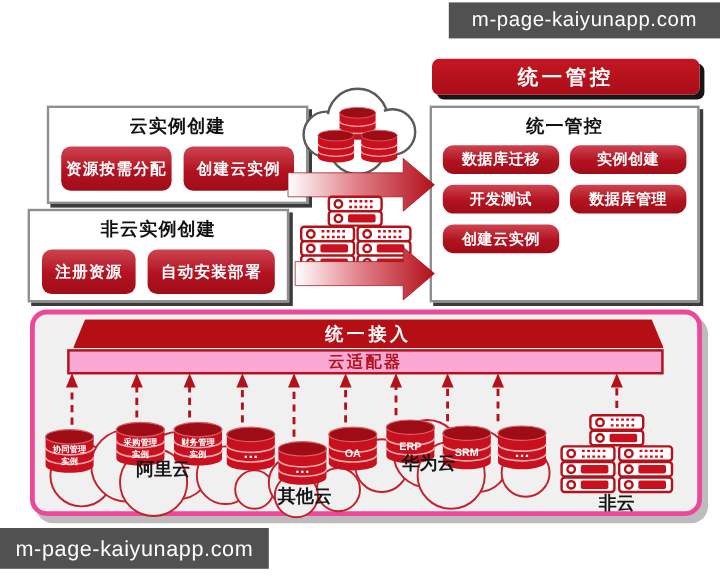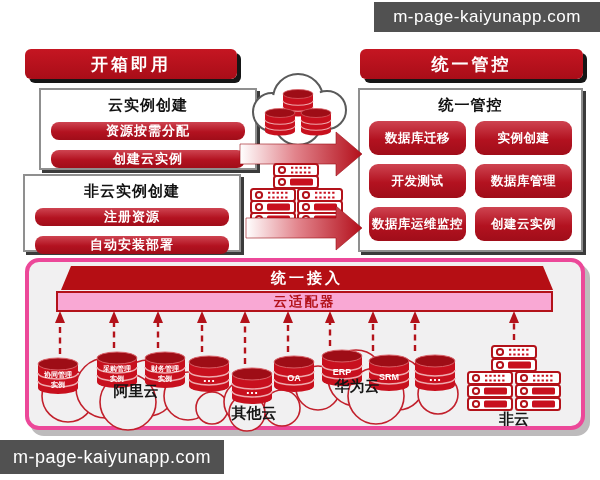--- a/index.html
+++ b/index.html
@@ -14,47 +14,46 @@
        background:linear-gradient(180deg,#C51622,#A90D18);box-shadow:4px 4px 0 #161616;}
   .hdr-left{left:25px;top:49px;width:212px;}
   .hdr-right{left:360px;top:49px;width:223px;}
   .panel{position:absolute;background:#fff;border:2px solid #8f8f8f;box-shadow:3px 3px 0 #3b3b3b;
          box-sizing:border-box;}
   .panel-cloud{left:23px;top:88px;width:218px;height:82px;margin-left:16px;}
   .panel-noncloud{left:23px;top:174px;width:218px;height:78px;}
   .panel-manage{left:358px;top:88px;width:225px;height:164px;}
   .panel-title{text-align:center;font-size:15px;font-weight:bold;color:#111;margin-top:6px;
                letter-spacing:1px;}
-  .btn-row{display:flex;gap:10px;padding:7px 10px 0 10px;flex-direction:column;}
+  .btn-row{display:flex;gap:10px;padding:7px 10px 0 10px;}
   .rbtn{flex:1;height:37px;border-radius:8px;color:#fff;font-weight:bold;font-size:13px;
         display:flex;align-items:center;justify-content:center;letter-spacing:1px;
         background:linear-gradient(180deg,#CE4451 0%,#B31220 55%,#A00D19 100%);}
   .rbtn.narrow{flex:.85;}
   .rbtn.wide{flex:1.15;}
   .grid{display:grid;grid-template-columns:1fr 1fr;gap:9px 9px;padding:6px 9px 0 9px;}
-  .gbtn{height:34px;border-radius:9px;color:#fff;font-weight:bold;font-size:12.5px;
+  .gbtn{height:24px;border-radius:9px;color:#fff;font-weight:bold;font-size:12.5px;
         display:flex;align-items:center;justify-content:center;letter-spacing:.5px;
         background:linear-gradient(180deg,#CE4451 0%,#B31220 55%,#A00D19 100%);}
   .bottom-panel{position:absolute;left:25px;top:258px;width:560px;height:172px;background:#F1F0F1;
         border:4px solid #ec4899;border-radius:14px;box-shadow:5px 6px 0 #bdbbbc;box-sizing:border-box;}
   .banner{position:absolute;left:32px;top:4px;width:492px;height:24px;background:#B50E14;
         color:#fff;font-size:15px;font-weight:bold;letter-spacing:3px;display:flex;align-items:center;
         justify-content:center;clip-path:polygon(10px 0,calc(100% - 10px) 0,100% 100%,0 100%);}
   .adapter{position:absolute;left:27px;top:29px;width:497px;height:21px;background:#f9a8d4;
         border:2px solid #B3121A;box-sizing:border-box;color:#B3121A;font-size:13.5px;font-weight:bold;
         letter-spacing:2px;display:flex;align-items:center;justify-content:center;}
   svg.overlay{position:absolute;left:0;top:0;pointer-events:none;}
   .svg-label{font-family:"Liberation Sans",sans-serif;font-weight:bold;}
 </style>
 </head>
 <body>
 
 <div class="stage">
 
-  <div class="hdr hdr-left">开箱即用</div>
   <div class="hdr hdr-right">统一管控</div>
 
   <div class="panel panel-cloud">
     <div class="panel-title">云实例创建</div>
     <div class="btn-row">
       <div class="rbtn">资源按需分配</div>
       <div class="rbtn">创建云实例</div>
     </div>
   </div>
 
@@ -66,21 +65,20 @@
     </div>
   </div>
 
   <div class="panel panel-manage">
     <div class="panel-title">统一管控</div>
     <div class="grid">
       <div class="gbtn">数据库迁移</div>
       <div class="gbtn">实例创建</div>
       <div class="gbtn">开发测试</div>
       <div class="gbtn">数据库管理</div>
-      <div class="gbtn">数据库运维监控</div>
       <div class="gbtn">创建云实例</div>
     </div>
   </div>
 
   <div class="bottom-panel">
     <div class="banner">统一接入</div>
     <div class="adapter">云适配器</div>
   </div>
 
   <svg class="overlay" width="600" height="480" viewBox="0 0 600 480">

